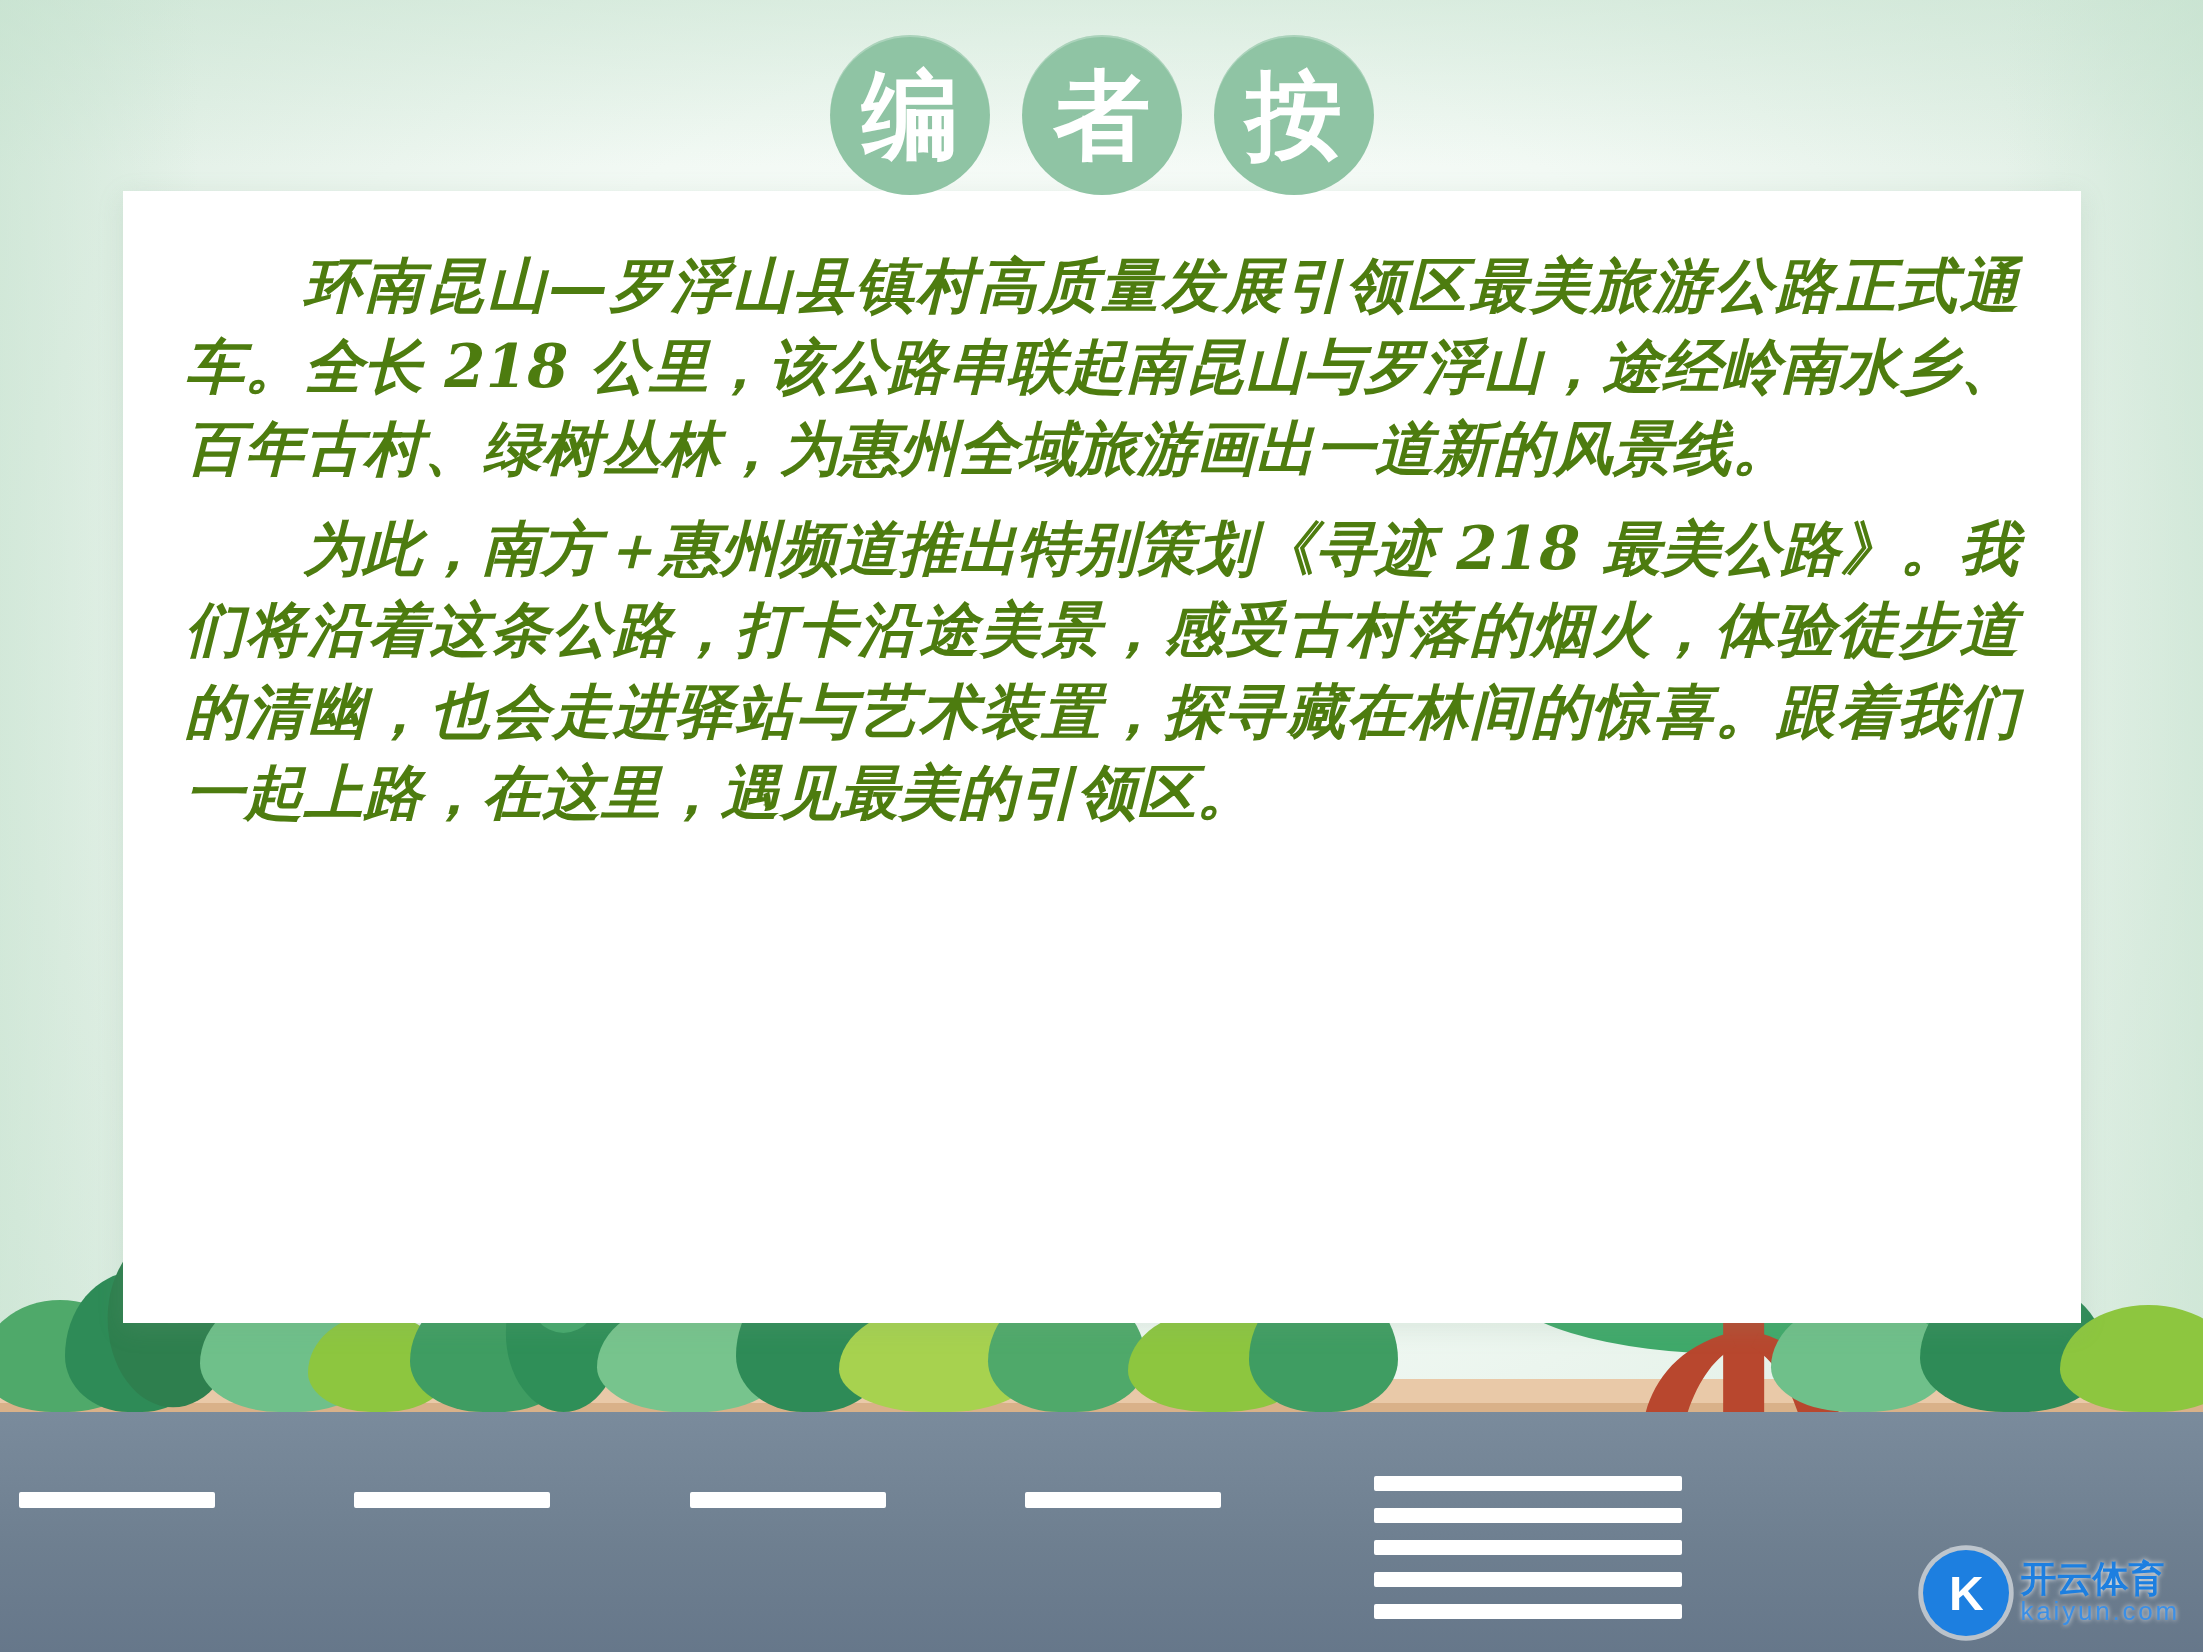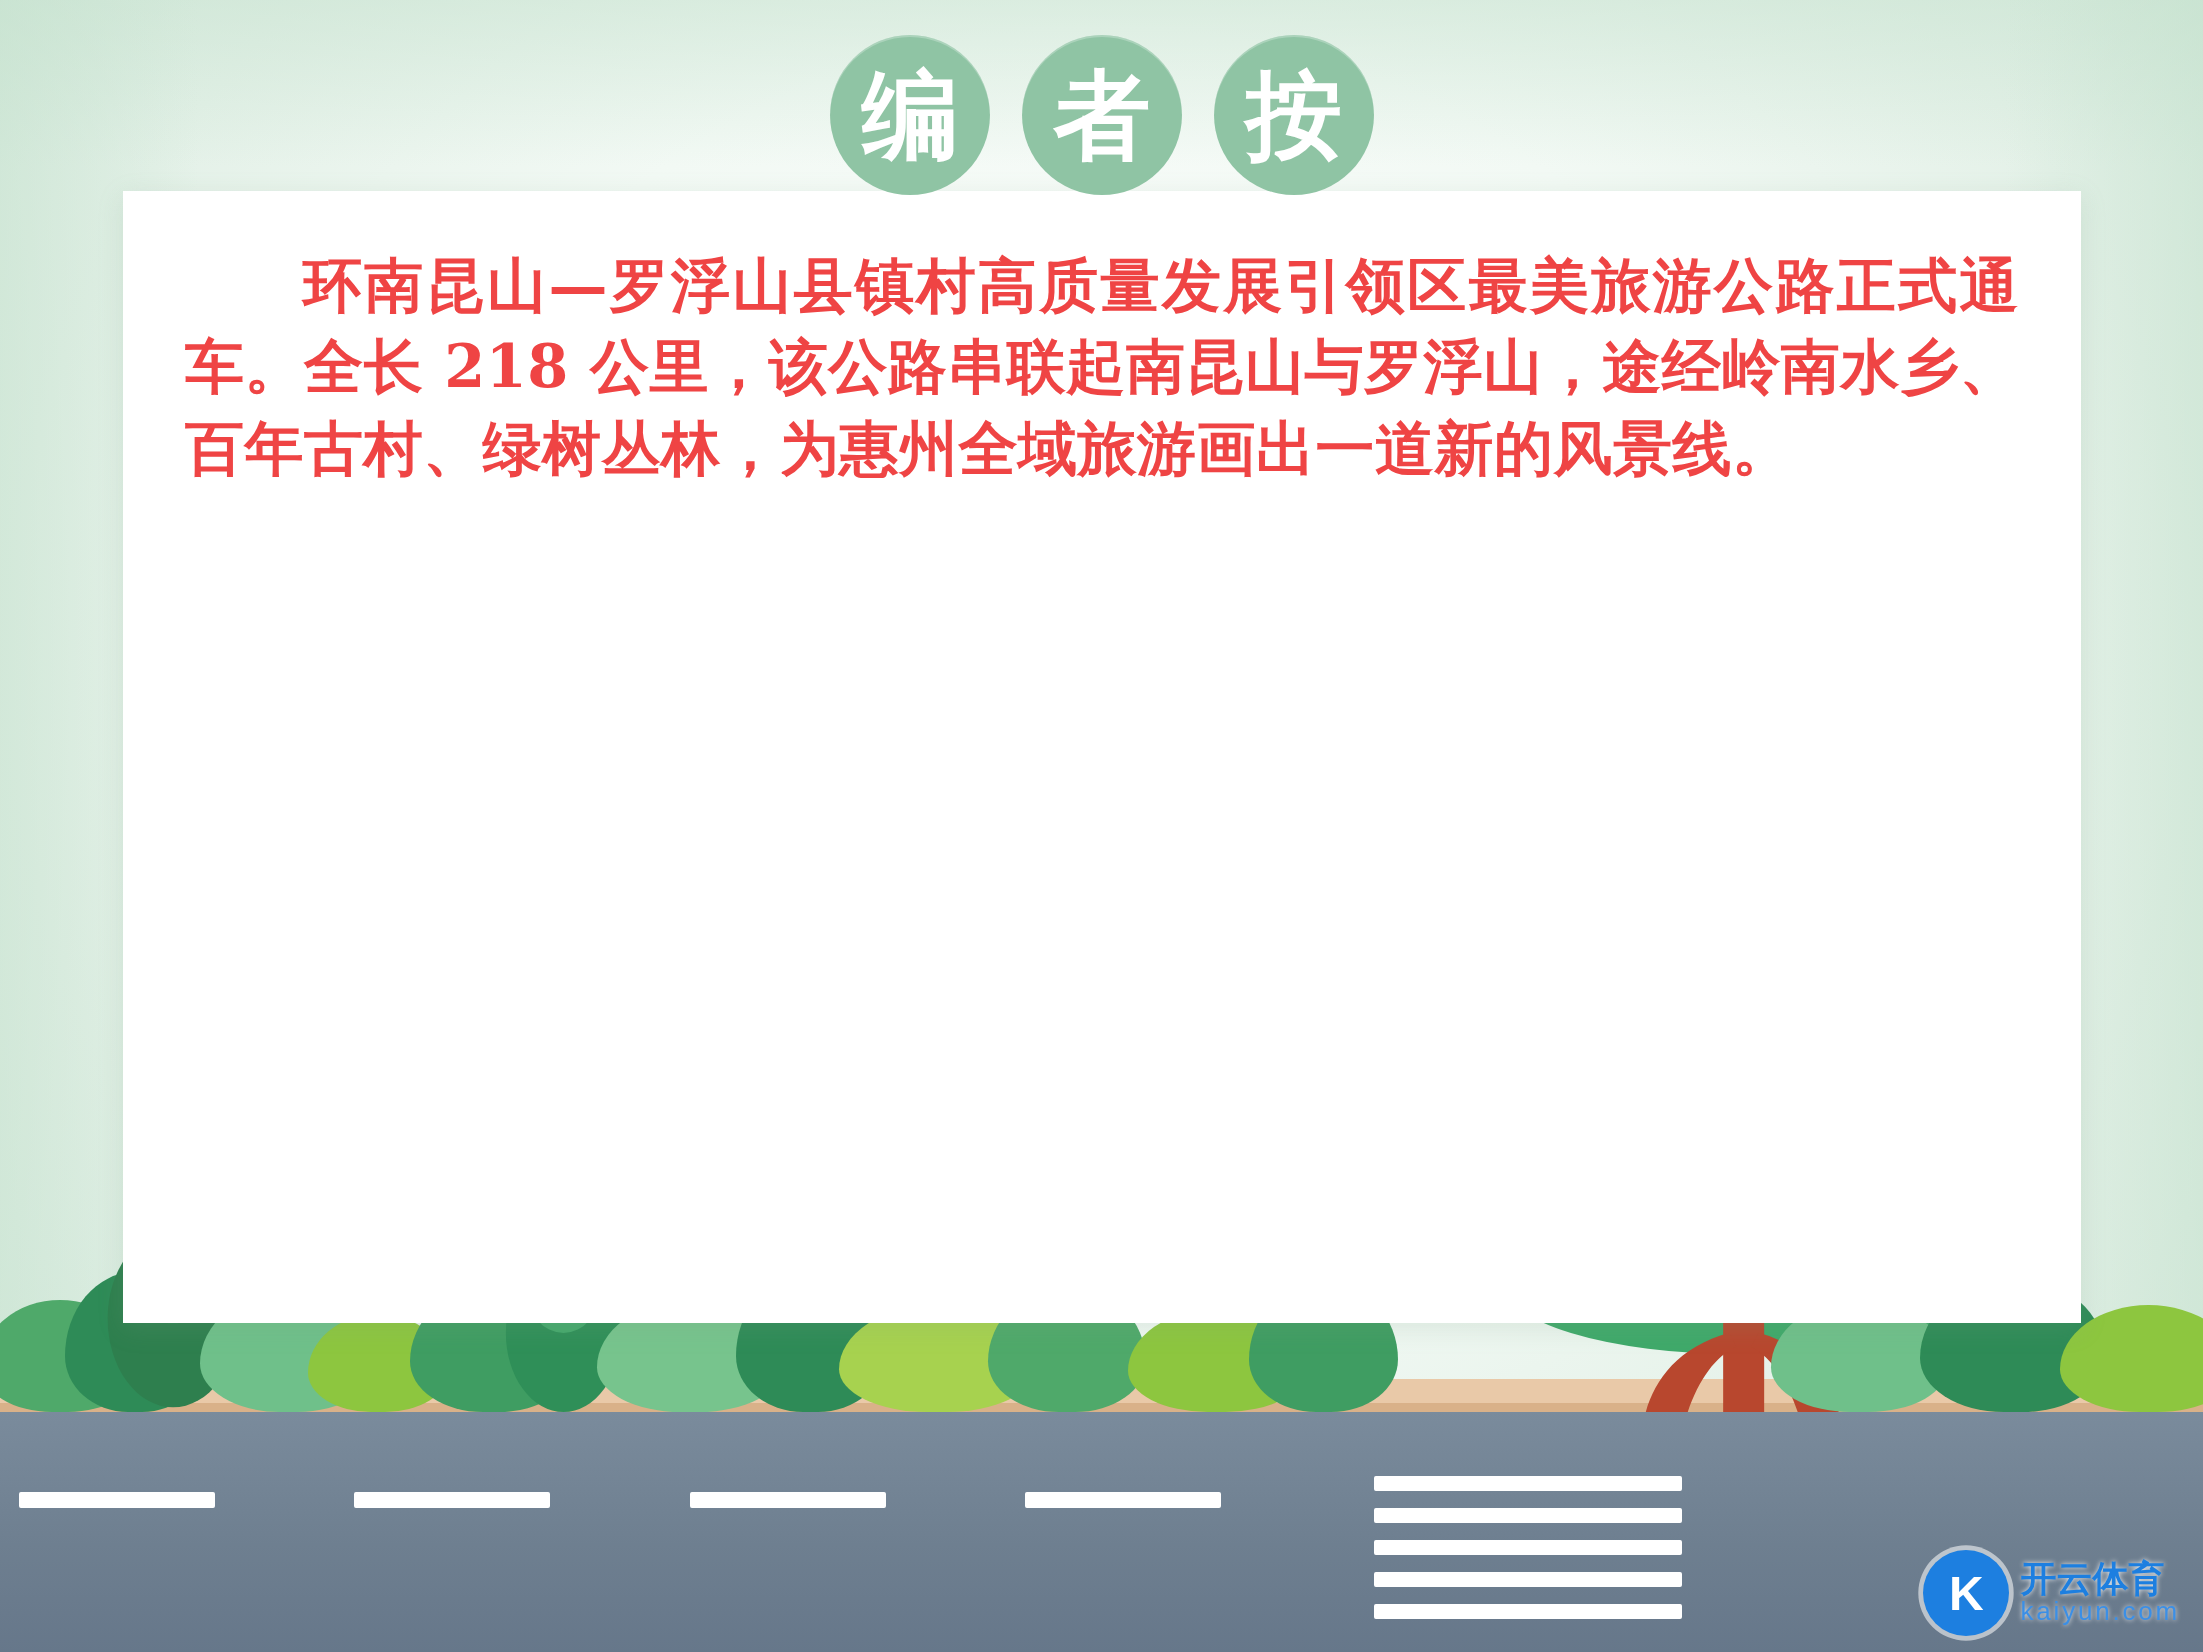--- a/index.html
+++ b/index.html
@@ -63,29 +63,30 @@
     width: 1958px;
     height: 1132px;
     background: #ffffff;
     box-shadow: 0 5.6px 24px rgba(120,160,135,0.18);
     z-index: 5;
   }
   .card-inner {
     padding: 54px 62px 0 62px;
   }
   .para {
-    color: #ef4444;
+    color: #4d7c0f;
     font-size: 59px;
     line-height: 1.38;
     font-weight: bold;
     text-align: justify;
     text-indent: 2em;
     margin: 0 0 18.6px 0;
     font-family: "DejaVu Serif", "Liberation Serif", serif;
     letter-spacing: 0.5px;
+    font-style: italic;
   }
   .curb {
     position: absolute;
     left: 0;
     bottom: 250px;
     width: 100%;
     height: 24px;
     background: #e9c9a8;
     z-index: 3;
   }
@@ -196,20 +197,21 @@
 
   <div class="title-row">
     <div class="badge">编</div>
     <div class="badge">者</div>
     <div class="badge">按</div>
   </div>
 
   <div class="card">
     <div class="card-inner">
       <p class="para">环南昆山—罗浮山县镇村高质量发展引领区最美旅游公路正式通车。全长 218 公里，该公路串联起南昆山与罗浮山，途经岭南水乡、百年古村、绿树丛林，为惠州全域旅游画出一道新的风景线。</p>
+      <p class="para">为此，南方＋惠州频道推出特别策划《寻迹 218 最美公路》。我们将沿着这条公路，打卡沿途美景，感受古村落的烟火，体验徒步道的清幽，也会走进驿站与艺术装置，探寻藏在林间的惊喜。跟着我们一起上路，在这里，遇见最美的引领区。</p>
     </div>
   </div>
 
   <div class="veg">
 
     <div class="bush" style="left:-18.6px; bottom:0; width:158px; height:112px; background:#4fa96a;"></div>
     <div class="bush" style="left:65px; bottom:0; width:140px; height:140px; background:#2e8b57;"></div>
     <svg style="position:absolute; left:103px; bottom:0; width:140px; height:196px;" viewBox="0 0 150 210">
       <ellipse cx="75" cy="110" rx="70" ry="95" fill="#2e7f4e"></ellipse>
       <ellipse cx="75" cy="60" rx="48" ry="55" fill="#35915a"></ellipse>

